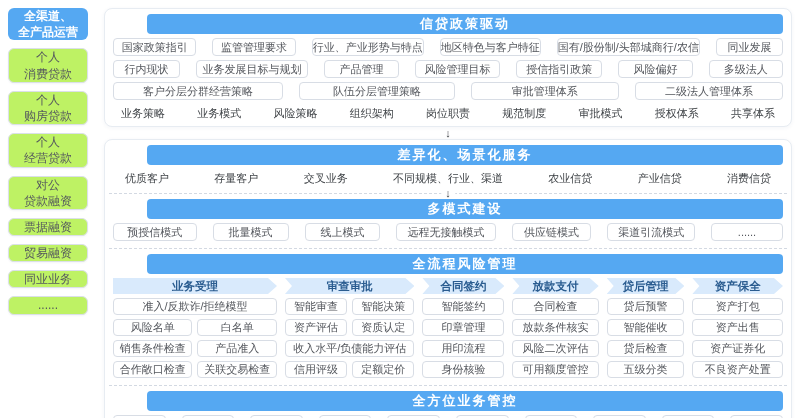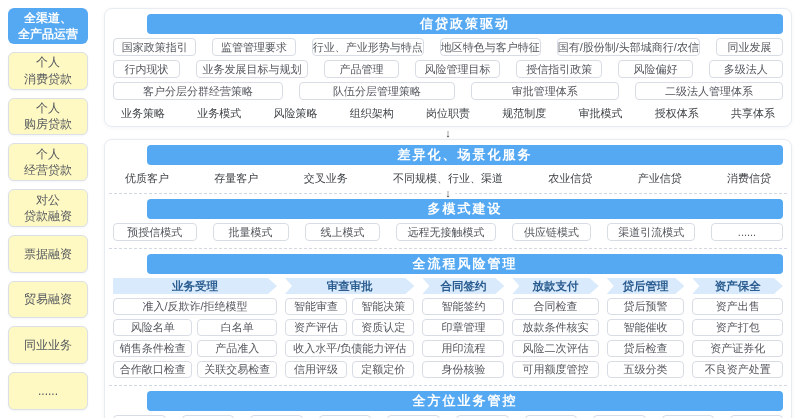--- a/index.html
+++ b/index.html
@@ -1,25 +1,25 @@
 <!DOCTYPE html>
 <html><head>
 <meta charset="utf-8">
 <style>
   * { margin:0; padding:0; box-sizing:border-box; }
   html,body { width:800px; height:418px; background:#fff; overflow:hidden;
     font-family:"Liberation Sans","DejaVu Sans",sans-serif; }
-  .page { width:800px; height:418px; display:flex; gap:16px; padding:8px; }
+  .page { width:800px; height:293px; display:flex; gap:16px; padding:8px; }
 
   
   .sidebar { width:80px; display:flex; flex-direction:column; gap:8px; }
   .sb-header { flex:1; background:#55a8f2; color:#fff; border-radius:6px; font-size:12px;
     font-weight:bold; display:flex; align-items:center; justify-content:center; text-align:center;
     white-space:pre-line; line-height:1.35; }
-  .sb-item { flex:1; background:#fef9c3; border:1px solid #dbe0e8; border-radius:6px; color:#55585e;
+  .sb-item { flex:1; background:#bef264; border:1px solid #dbe0e8; border-radius:6px; color:#55585e;
     font-size:12px; display:flex; align-items:center; justify-content:center; text-align:center;
     white-space:pre-line; line-height:1.35; box-shadow:0 1px 2px rgba(30,60,110,.05); }
 
   
   .main { flex:1; min-width:0; display:flex; flex-direction:column; }
   .panel { background:#fff; border:1px solid #e7ecf2; border-radius:8px; padding:5px 8px;
     box-shadow:0 1px 4px rgba(30,60,110,.05); }
   .bar { background:#55a8f2; color:#fff; font-size:13px; font-weight:bold; letter-spacing:2px;
     text-align:center; border-radius:4px; height:20px; line-height:20px;margin-left:34px; }
   .row { display:flex; gap:16px; margin-top:4px; }
@@ -227,24 +227,24 @@
                 <div class="bx">贷后检查</div>
               </div>
             <div class="rrow">
                 <div class="bx">五级分类</div>
               </div>
           </div>
 
           <div class="riskcol" style="flex:1.05">
             <div class="chev">资产保全</div>
             <div class="rrow">
+                <div class="bx">资产打包</div>
+              </div>
+            <div class="rrow">
                 <div class="bx">资产出售</div>
-              </div>
-            <div class="rrow">
-                <div class="bx">资产打包</div>
               </div>
             <div class="rrow">
                 <div class="bx">资产证券化</div>
               </div>
             <div class="rrow">
                 <div class="bx">不良资产处置</div>
               </div>
           </div>
 
         </div>

